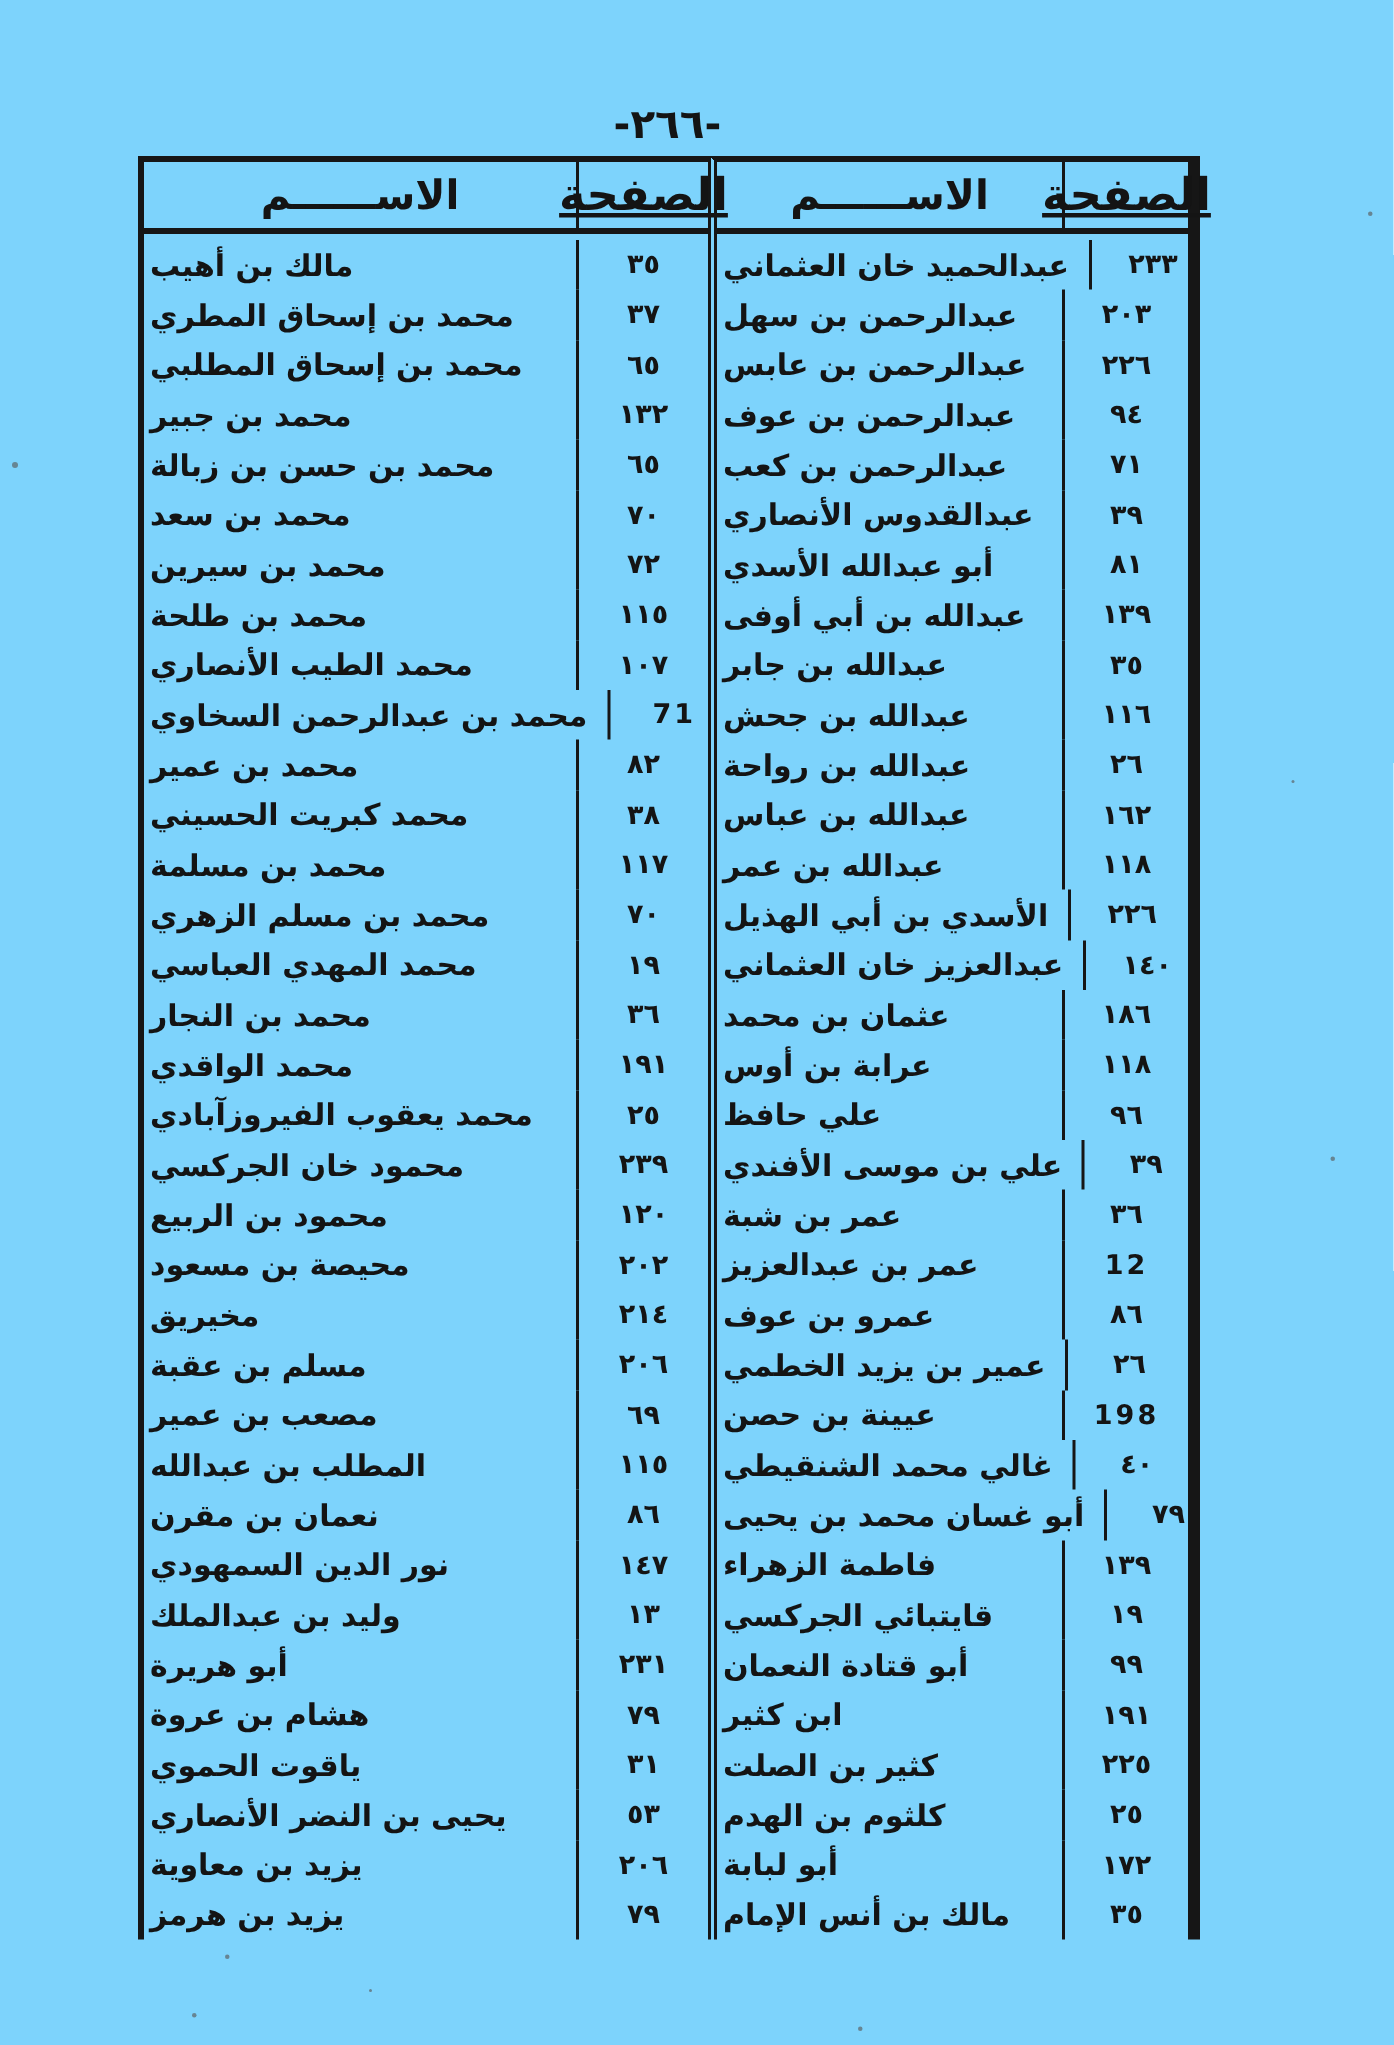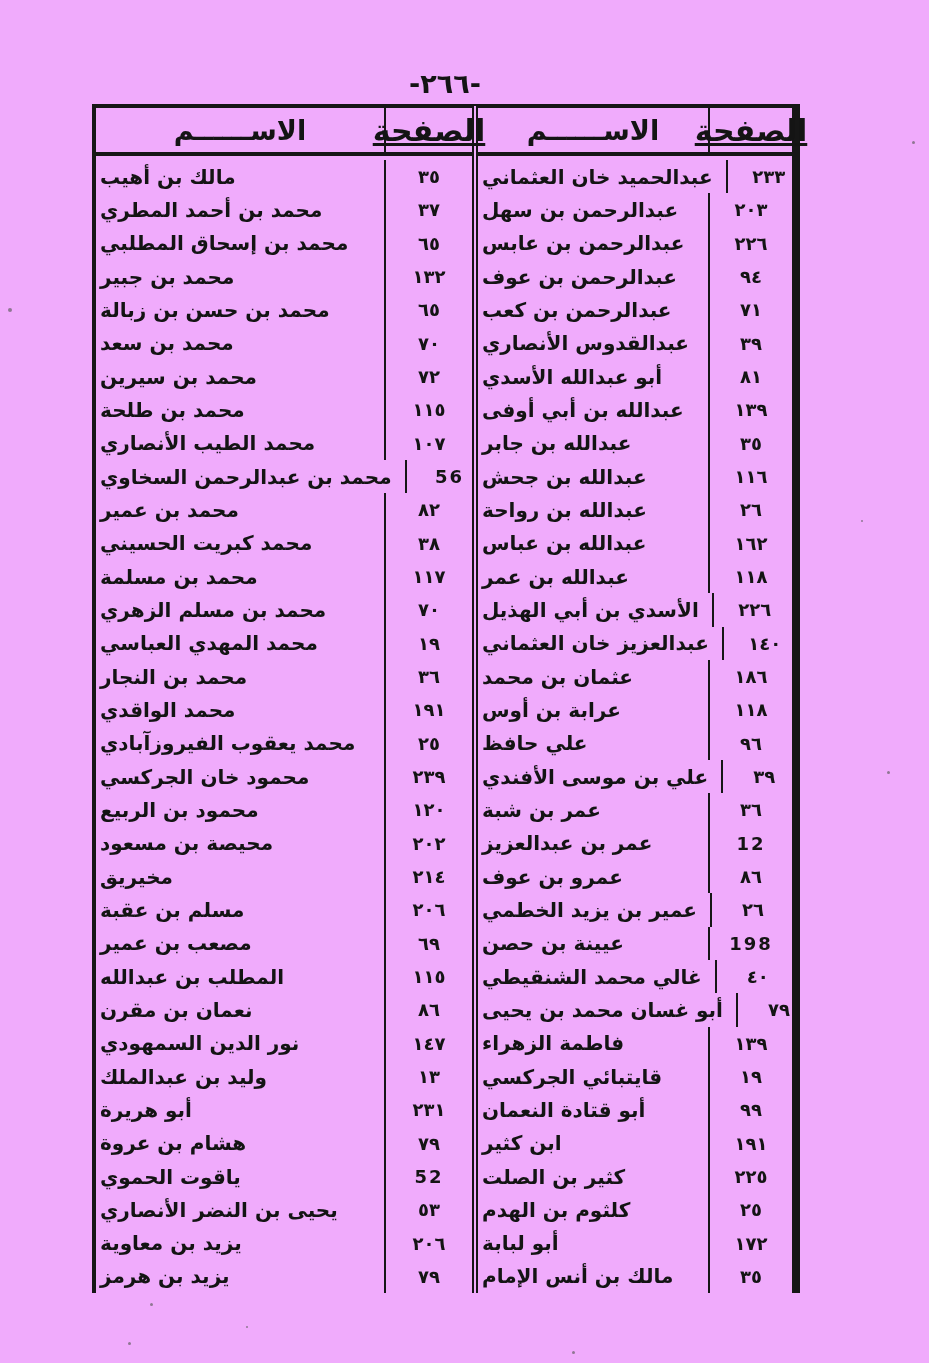--- a/index.html
+++ b/index.html
@@ -1,20 +1,20 @@
 <!DOCTYPE html>
 <html lang="ar"><head>
 <meta charset="utf-8">
 <style>
   * { margin:0; padding:0; box-sizing:border-box; }
   html,body { background:#ffffff; }
   .sheet {
     position:relative;
     width:929px; height:1363px;
-    background:#f0abfc;
+    background:#7dd3fc;
     font-family:"DejaVu Sans", sans-serif;
     color:#141414;
     overflow:hidden;
   }
   .page-number {
     position:absolute;
     top:68px; left:310px; width:270px;
     text-align:center;
     font-size:27px; font-weight:bold;
     letter-spacing:1px;
@@ -97,21 +97,21 @@
     <div class="head-row">
       <div class="cell-name">الاســــــم</div>
       <div class="cell-page">الصفحة</div>
     </div>
     <div class="body-rows">
         <div class="row">
     <div class="cell-name">مالك بن أهيب</div>
     <div class="cell-page">٣٥</div>
   </div>
         <div class="row">
-    <div class="cell-name">محمد بن أحمد المطري</div>
+    <div class="cell-name">محمد بن إسحاق المطري</div>
     <div class="cell-page">٣٧</div>
   </div>
         <div class="row">
     <div class="cell-name">محمد بن إسحاق المطلبي</div>
     <div class="cell-page">٦٥</div>
   </div>
         <div class="row">
     <div class="cell-name">محمد بن جبير</div>
     <div class="cell-page">١٣٢</div>
   </div>
@@ -130,21 +130,21 @@
         <div class="row">
     <div class="cell-name">محمد بن طلحة</div>
     <div class="cell-page">١١٥</div>
   </div>
         <div class="row">
     <div class="cell-name">محمد الطيب الأنصاري</div>
     <div class="cell-page">١٠٧</div>
   </div>
         <div class="row">
     <div class="cell-name">محمد بن عبدالرحمن السخاوي</div>
-    <div class="cell-page">56</div>
+    <div class="cell-page">71</div>
   </div>
         <div class="row">
     <div class="cell-name">محمد بن عمير</div>
     <div class="cell-page">٨٢</div>
   </div>
         <div class="row">
     <div class="cell-name">محمد كبريت الحسيني</div>
     <div class="cell-page">٣٨</div>
   </div>
         <div class="row">
@@ -214,21 +214,21 @@
         <div class="row">
     <div class="cell-name">أبو هريرة</div>
     <div class="cell-page">٢٣١</div>
   </div>
         <div class="row">
     <div class="cell-name">هشام بن عروة</div>
     <div class="cell-page">٧٩</div>
   </div>
         <div class="row">
     <div class="cell-name">ياقوت الحموي</div>
-    <div class="cell-page">52</div>
+    <div class="cell-page">٣١</div>
   </div>
         <div class="row">
     <div class="cell-name">يحيى بن النضر الأنصاري</div>
     <div class="cell-page">٥٣</div>
   </div>
         <div class="row">
     <div class="cell-name">يزيد بن معاوية</div>
     <div class="cell-page">٢٠٦</div>
   </div>
         <div class="row">

